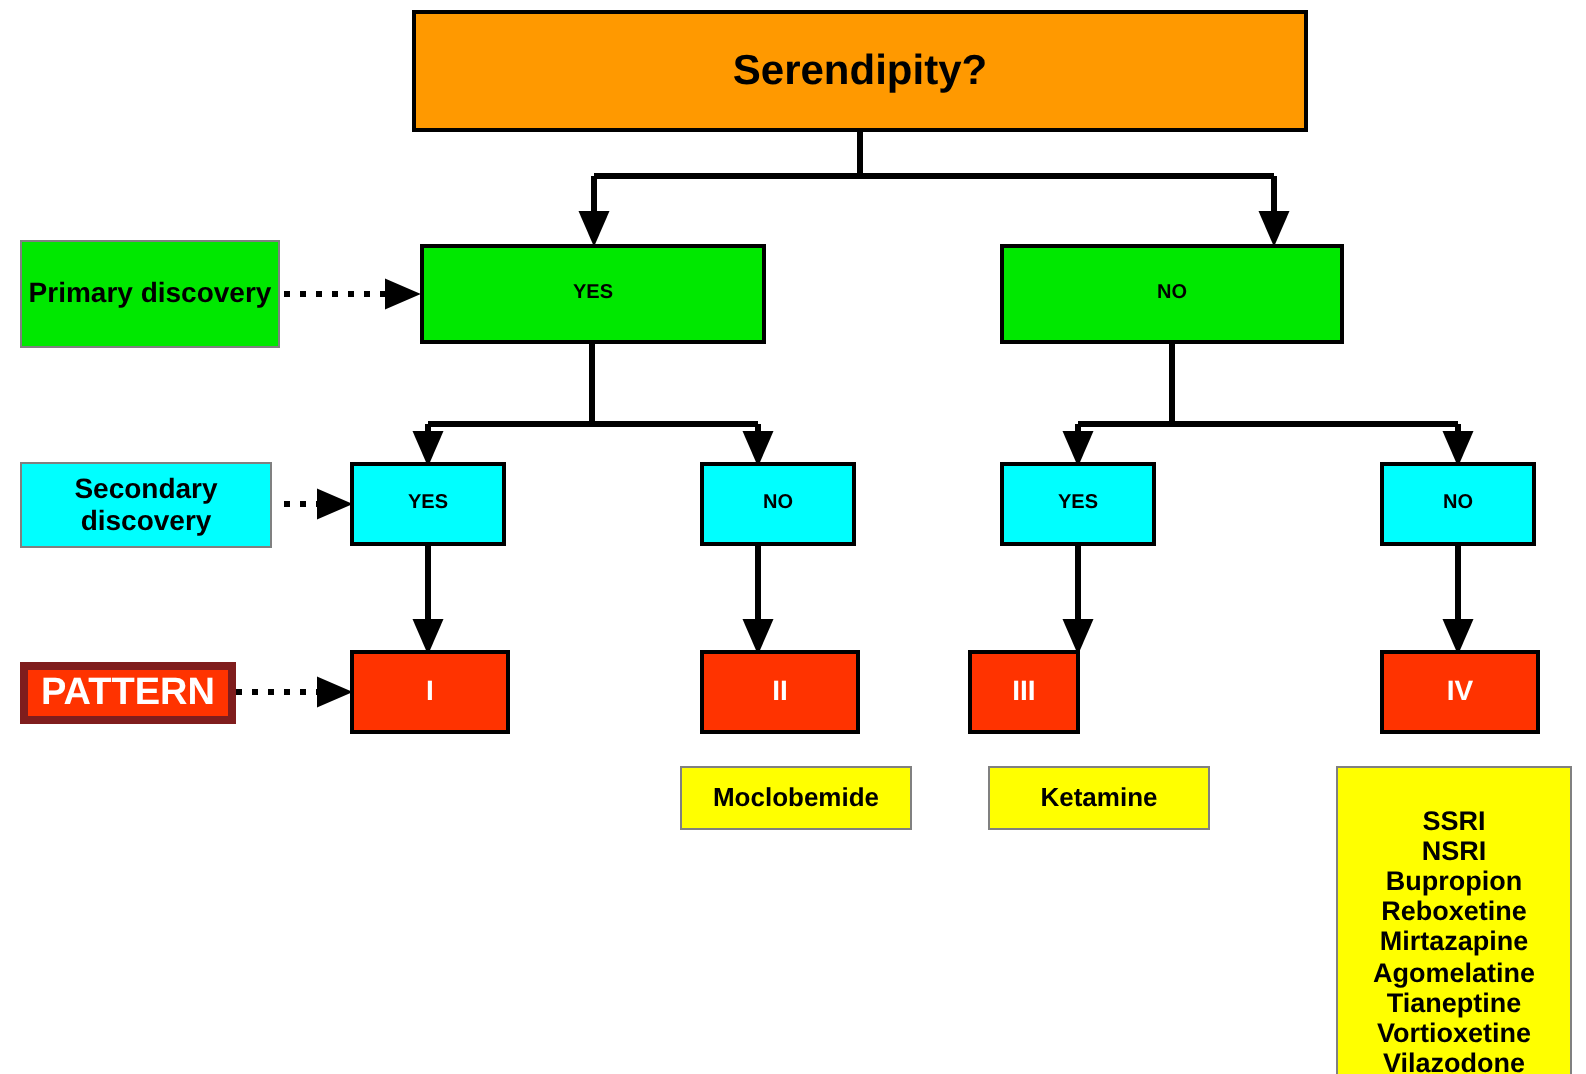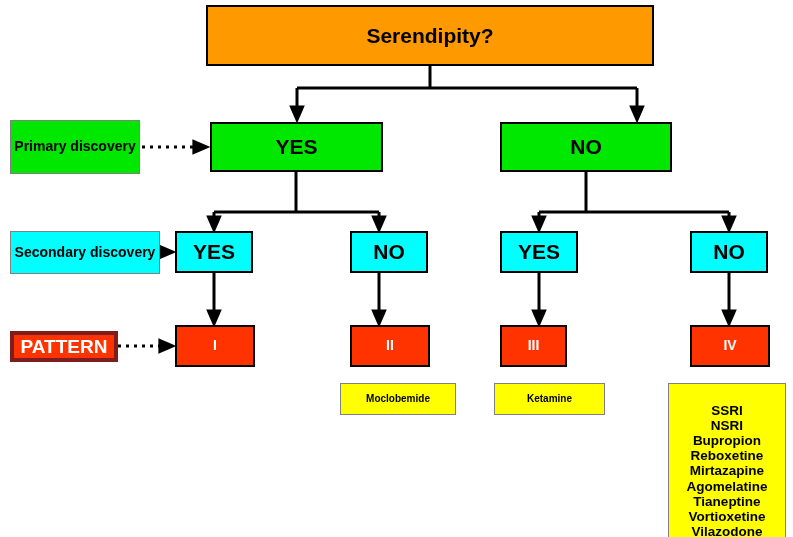--- a/index.html
+++ b/index.html
@@ -33,23 +33,23 @@
 
   .c-orange { background: #ff9900; }
   .c-green  { background: #00e800; text-align: right; }
   .c-cyan   { background: #00ffff; }
   .c-red    { background: #ff3300; color: #ffffff; }
   .c-yellow { background: #ffff00; }
 
   .title-box  { font-size: 21px; }
   .rowlabel   { font-size: 14px; }
   .pattern-lbl{ font-size: 19px; }
-  .choice     { font-size: 21px; }
+  .choice     { font-size: 10px; }
   .roman      { font-size: 14px; }
-  .drug       { font-size: 10px; }
+  .drug       { font-size: 13px; }
   .druglist   { font-size: 13.5px; flex-direction: column; justify-content: center; }
   .druglist span { display: block; }
 
   svg.wires {
     position: absolute;
     left: 0; top: 0;
     width: 793px;
     height: 537px;
     pointer-events: none;
   }
@@ -103,21 +103,21 @@
       <path d="M118,346 L168,346" marker-end="url(#arrowdot)"></path>
     </g>
   </svg>
 
   <div class="box dark-edge c-orange title-box" style="left:206px; top:5px; width:448px; height:61px;">Serendipity?</div>
 
   <div class="box c-green rowlabel" style="left:10px; top:120px; width:130px; height:54px;">
     <span>Primary discovery</span>
   </div>
 
-  <div class="box c-cyan rowlabel" style="left:10px; top:231px; width:150px; height:43px;">
+  <div class="box c-cyan rowlabel" style="left:10px; top:231px; width:126px; height:43px;">
     <span>Secondary discovery</span>
   </div>
 
   <div class="box c-red pattern-lbl" style="left:10px; top:331px; width:108px; height:31px; border:4px solid #7f1d1d;">
     <span>PATTERN</span>
   </div>
 
   <div class="box dark-edge c-green choice" style="left:210px; top:122px; width:173px; height:50px;">YES</div>
 
   <div class="box dark-edge c-green choice" style="left:500px; top:122px; width:172px; height:50px;">NO</div>
@@ -127,21 +127,21 @@
   <div class="box dark-edge c-cyan choice" style="left:350px; top:231px; width:78px; height:42px;">NO</div>
 
   <div class="box dark-edge c-cyan choice" style="left:500px; top:231px; width:78px; height:42px;">YES</div>
 
   <div class="box dark-edge c-cyan choice" style="left:690px; top:231px; width:78px; height:42px;">NO</div>
 
   <div class="box dark-edge c-red roman" style="left:175px; top:325px; width:80px; height:42px;">I</div>
 
   <div class="box dark-edge c-red roman" style="left:350px; top:325px; width:80px; height:42px;">II</div>
 
-  <div class="box dark-edge c-red roman" style="left:500px; top:325px; width:67px; height:42px;">III</div>
+  <div class="box dark-edge c-red roman" style="left:484px; top:325px; width:56px; height:42px;">III</div>
 
   <div class="box dark-edge c-red roman" style="left:690px; top:325px; width:80px; height:42px;">IV</div>
 
   <div class="box c-yellow drug" style="left:340px; top:383px; width:116px; height:32px;">Moclobemide</div>
 
   <div class="box c-yellow drug" style="left:494px; top:383px; width:111px; height:32px;">Ketamine</div>
 
   <div class="box c-yellow druglist" style="left:668px; top:383px; width:118px; height:176px;">
     <span>SSRI</span>
     <span>NSRI</span>

